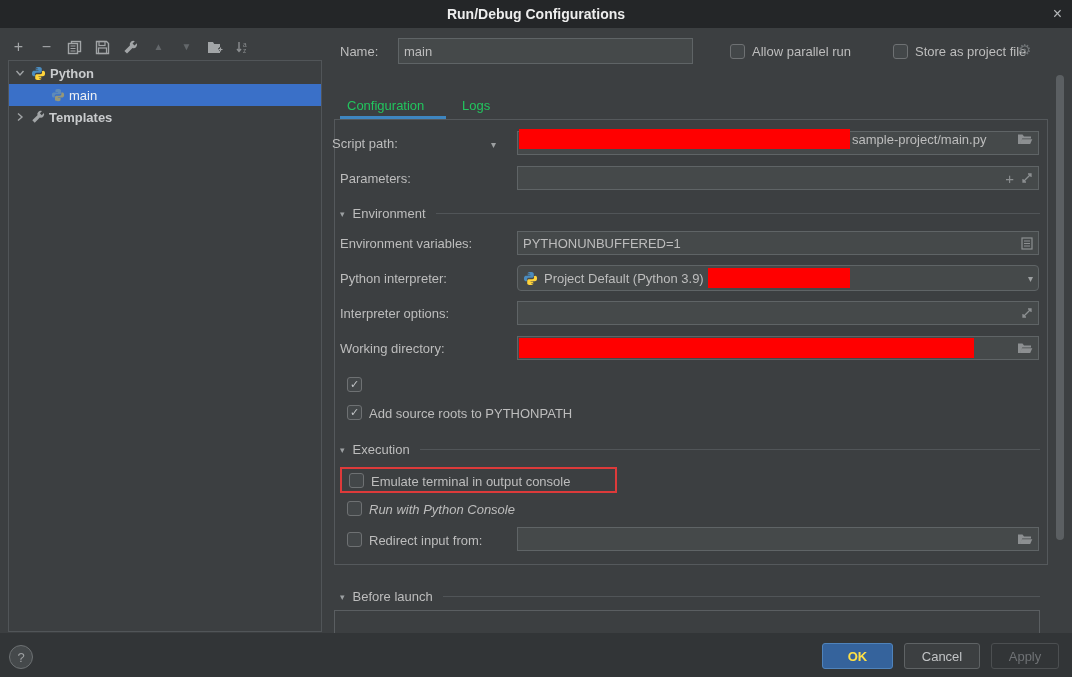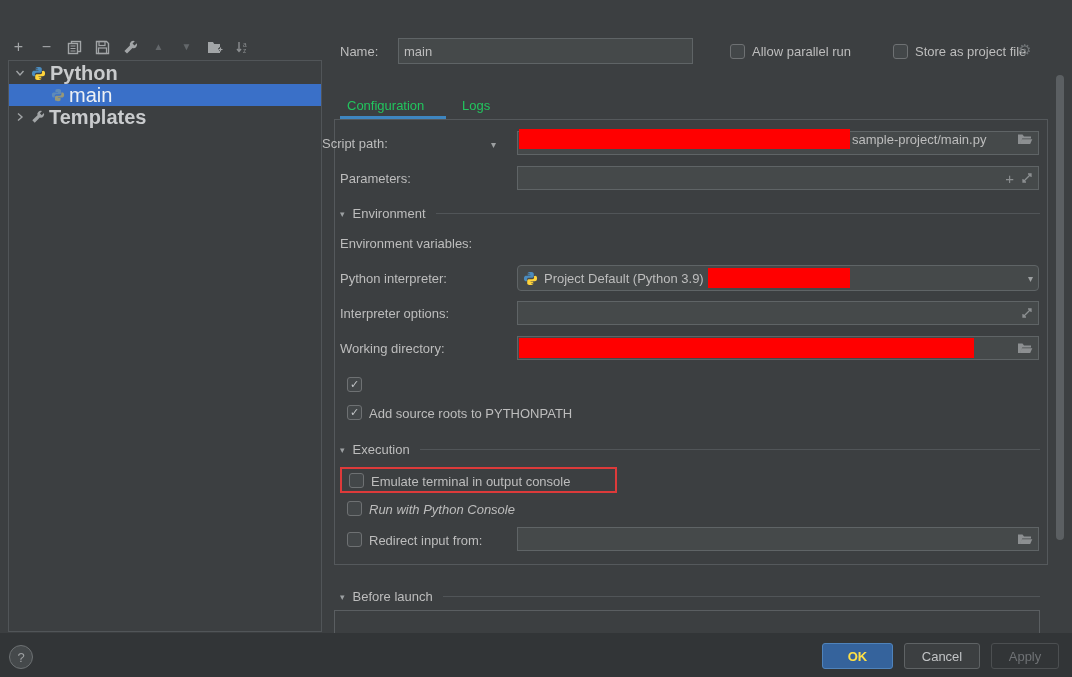--- a/index.html
+++ b/index.html
@@ -11,21 +11,21 @@
             display:flex;align-items:center;justify-content:center;}
   .title{font-size:14px;font-weight:bold;color:#ededed;}
   .close-x{position:absolute;right:10px;top:4px;font-size:16px;color:#b6b9bb;cursor:pointer;line-height:20px;}
   
   .toolbar{position:absolute;left:10px;top:36px;height:22px;display:flex;align-items:center;gap:11px;}
   .tbi{width:17px;height:18px;display:flex;align-items:center;justify-content:center;
        color:#a2a5a7;font-size:16px;line-height:1;}
   .tbi.dis{color:#63676a;font-size:10px;}
   
   .tree{position:absolute;left:8px;top:60px;width:314px;height:572px;border:1px solid #515558;box-sizing:border-box;}
-  .trow{position:absolute;left:0;width:312px;height:22px;display:flex;align-items:center;font-size:20px;text-align:right;}
+  .trow{position:absolute;left:0;width:312px;height:22px;display:flex;align-items:center;font-size:13px;text-align:right;}
   .trow .chev{width:22px;display:flex;justify-content:center;}
   .trow.sel{background:#3a70c8;color:#eef1f4;}
   .tbold{font-weight:bold;color:#c9cbcd;}
   .ticon{margin-right:4px;display:flex;align-items:center;}
   
   .lbl{position:absolute;font-size:13px;color:#bdbdbd;white-space:nowrap;}
   .field{position:absolute;height:24px;background:#45494a;border:1px solid #5f6466;box-sizing:border-box;
          display:flex;align-items:center;padding:0 5px;font-size:13px;color:#bdbdbd;}
   .combo{border-radius:4px;height:26px;}
   .redbar{background:#ff0000;height:20px;}
@@ -52,20 +52,24 @@
         display:flex;align-items:center;justify-content:center;cursor:pointer;}
   .scrollthumb{position:absolute;left:1056px;top:75px;width:8px;height:465px;background:#5b5f62;border-radius:4px;}
   .hl-red{position:absolute;border:2px solid #dd3a3a;box-sizing:border-box;}
   svg{display:block;}
 </style>
 </head>
 <body>
 
 <div class="stage">
 
+  <div class="titlebar">
+    <span class="title">Run/Debug Configurations</span>
+    <span class="close-x">×</span>
+  </div>
 
   <div class="toolbar">
     <span class="tbi">+</span>
     <span class="tbi">−</span>
     <span class="tbi">
       <svg width="15" height="15" viewBox="0 0 15 15">
           <rect x="4.5" y="1.5" width="9" height="10" fill="none" stroke="#a2a5a7" stroke-width="1.4"></rect>
           <rect x="1.5" y="3.5" width="9" height="10" fill="#3c3f41" stroke="#a2a5a7" stroke-width="1.4"></rect>
           <line x1="3.5" y1="6" x2="8.5" y2="6" stroke="#a2a5a7"></line>
           <line x1="3.5" y1="8.5" x2="8.5" y2="8.5" stroke="#a2a5a7"></line>
@@ -151,21 +155,21 @@
   <div class="cb" style="left:893px;top:44px;"></div>
   <div class="lbl" style="left:915px;top:44px;">Store as project file</div>
   <div class="abs" style="left:1018px;top:41px;font-size:15px;color:#6f7375;">⚙</div>
 
   <div class="tab" style="left:347px;top:98px;">Configuration</div>
   <div class="tab" style="left:462px;top:98px;">Logs</div>
   <div class="tabline" style="left:340px;top:116px;width:106px;"></div>
 
   <div class="panel"></div>
 
-  <div class="lbl" style="left:322px;top:136px;">Script path:</div>
+  <div class="lbl" style="left:332px;top:136px;">Script path:</div>
   <div class="abs ddown" style="left:491px;top:139px;">▾</div>
   <div class="field" style="left:517px;top:131px;width:522px;padding:0 5px 8px 1px;">
     <span class="redbar" style="width:331px;flex:none;"></span>
     <span style="margin-left:2px;white-space:nowrap;">sample-project/main.py</span>
     <span class="mla">
       <svg width="16" height="13" viewBox="0 0 16 13">
           <path d="M1 1.5h4.5L7 3.5h7v2H5.2L3.4 11H1z" fill="#8c8f91"></path>
           <path d="M4.6 6.2H15.3L13.2 11H2.9z" fill="#8c8f91"></path>
         </svg>
     </span>
@@ -183,20 +187,31 @@
     </span>
   </div>
 
   <div class="sect" style="left:340px;top:206px;width:700px;">
     <span class="tri">▾</span>
     <span>Environment</span>
     <span class="line" style="flex:1;"></span>
   </div>
 
   <div class="lbl" style="left:340px;top:236px;">Environment variables:</div>
+  <div class="field" style="left:517px;top:231px;width:522px;">
+    <span>PYTHONUNBUFFERED=1</span>
+    <span class="mla">
+      <svg width="12" height="13" viewBox="0 0 12 13">
+          <rect x="1" y="1" width="10" height="11" fill="none" stroke="#8c8f91" stroke-width="1.2"></rect>
+          <line x1="3" y1="4" x2="9" y2="4" stroke="#8c8f91"></line>
+          <line x1="3" y1="6.5" x2="9" y2="6.5" stroke="#8c8f91"></line>
+          <line x1="3" y1="9" x2="9" y2="9" stroke="#8c8f91"></line>
+        </svg>
+    </span>
+  </div>
 
   <div class="lbl" style="left:340px;top:271px;">Python interpreter:</div>
   <div class="field combo" style="left:517px;top:265px;width:522px;">
     <span style="margin-right:6px;display:flex;">
       <svg width="15" height="15" viewBox="0 0 16 16">
           <path d="M7.9 1C5 1 5.1 2.3 5.1 2.3v2.2H8v.6H3.3S1 4.8 1 7.9c0 3 2 2.9 2 2.9h1.2V9.2s-.1-2 2-2h3.4s1.9.1 1.9-1.8V2.9S11.8 1 7.9 1zM6.3 2.1a.75.75 0 1 1 0 1.5.75.75 0 0 1 0-1.5z" fill="#4b8bbe"></path>
           <path d="M8.1 15c2.9 0 2.8-1.3 2.8-1.3v-2.2H8v-.6h4.7s2.3.3 2.3-2.8c0-3-2-2.9-2-2.9h-1.2v1.6s.1 2-2 2H6.4s-1.9-.1-1.9 1.8v2.5S4.2 15 8.1 15zm1.6-1.1a.75.75 0 1 1 0-1.5.75.75 0 0 1 0 1.5z" fill="#ffd43b"></path>
         </svg>
     </span>
     <span style="white-space:nowrap;text-align:center;">Project Default (Python 3.9)</span>

